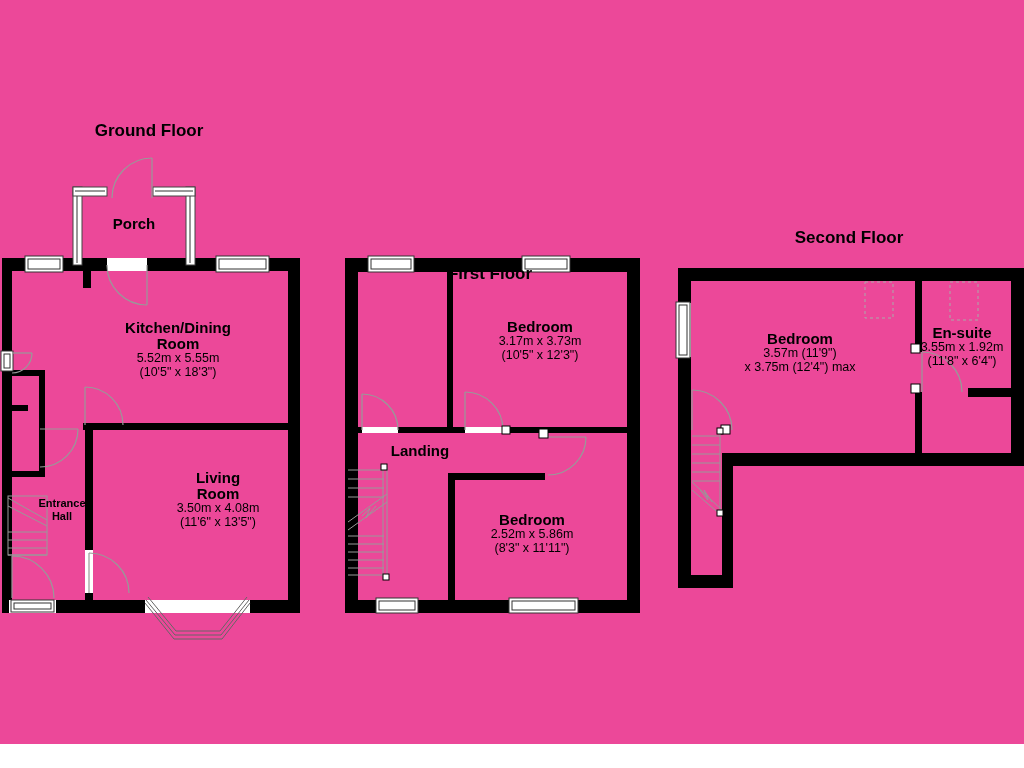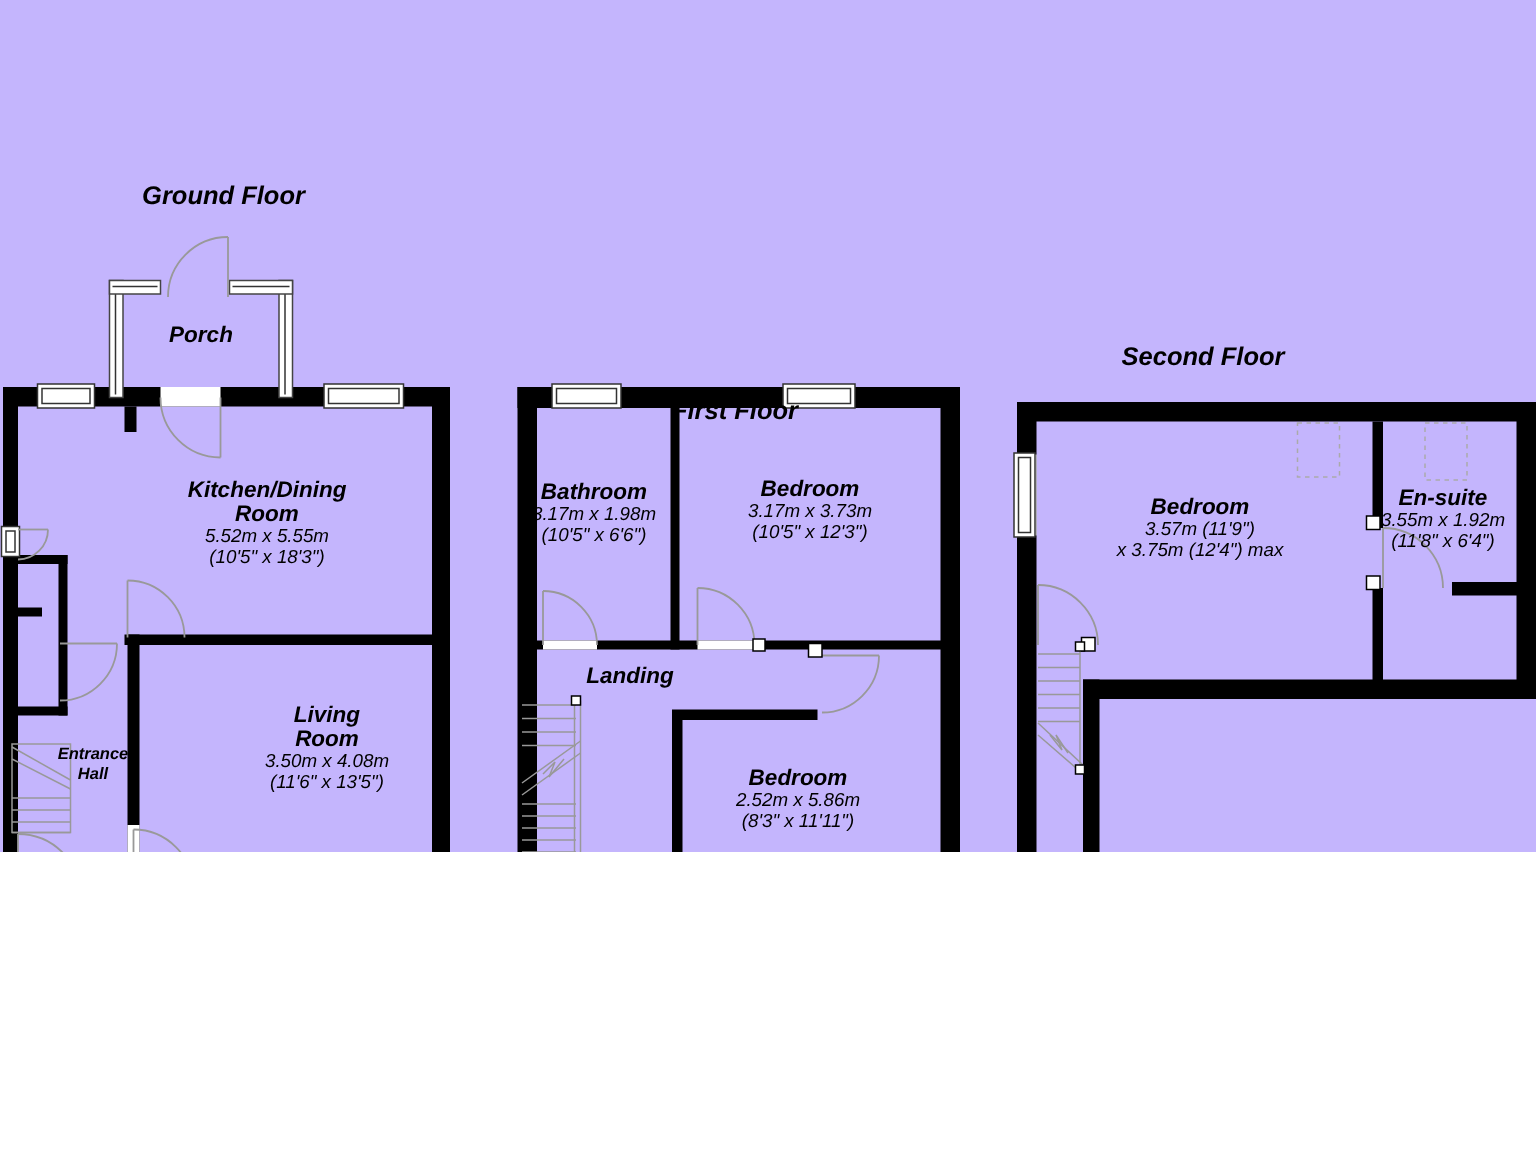--- a/index.html
+++ b/index.html
@@ -1,17 +1,17 @@
 <!DOCTYPE html>
 <html><head>
 <meta charset="utf-8">
 <style>
   html,body{margin:0;padding:0;background:#ffffff;}
-  #canvas{position:relative;width:1024px;height:568px;background:#c4b5fd;overflow:hidden;
-          font-family:"Liberation Sans",sans-serif;font-style:italic;}
+  #canvas{position:relative;width:1024px;height:744px;background:#ec4899;overflow:hidden;
+          font-family:"Liberation Sans",sans-serif;}
   svg{position:absolute;left:0;top:0;}
   .lbl{position:absolute;transform:translate(-50%,-50%);text-align:center;color:#000;
        white-space:nowrap;font-family:"Liberation Sans",sans-serif;}
   .title{font-size:17px;font-weight:700;}
   .room-name{font-size:15px;font-weight:700;line-height:16px;}
   .dims{font-size:12.5px;font-weight:400;line-height:13.5px;}
   .small-name{font-size:11px;font-weight:700;line-height:13px;}
   .wall{fill:#000;}
   .gap{fill:#fff;}
   .win{fill:#fff;stroke:#333;stroke-width:1;}
@@ -263,41 +263,36 @@
   <div class="dims">(11'6" x 13'5")</div>
 </div>
 
 <div class="lbl" style="left:62px;top:510px;">
   <div class="small-name">Entrance</div>
   <div class="small-name">Hall</div>
 </div>
 
 <div class="lbl title" style="left:490px;top:229px;margin-top:45px;">First Floor</div>
 
-<div class="lbl" style="left:396px;top:342px;">
-  <div class="room-name">Bathroom</div>
-  <div class="dims">3.17m x 1.98m</div>
-  <div class="dims">(10'5" x 6'6")</div>
-</div>
 
 <div class="lbl" style="left:540px;top:340px;">
   <div class="room-name">Bedroom</div>
   <div class="dims">3.17m x 3.73m</div>
   <div class="dims">(10'5" x 12'3")</div>
 </div>
 
 <div class="lbl room-name" style="left:420px;top:451px;">Landing</div>
 
 <div class="lbl" style="left:532px;top:533px;">
   <div class="room-name">Bedroom</div>
   <div class="dims">2.52m x 5.86m</div>
   <div class="dims">(8'3" x 11'11")</div>
 </div>
 
-<div class="lbl title" style="left:802px;top:238px;text-align:right;">Second Floor</div>
+<div class="lbl title" style="left:849px;top:238px;text-align:right;">Second Floor</div>
 
 <div class="lbl" style="left:800px;top:352px;">
   <div class="room-name">Bedroom</div>
   <div class="dims">3.57m (11'9")</div>
   <div class="dims">x 3.75m (12'4") max</div>
 </div>
 
 <div class="lbl" style="left:962px;top:346px;">
   <div class="room-name">En-suite</div>
   <div class="dims">3.55m x 1.92m</div>

